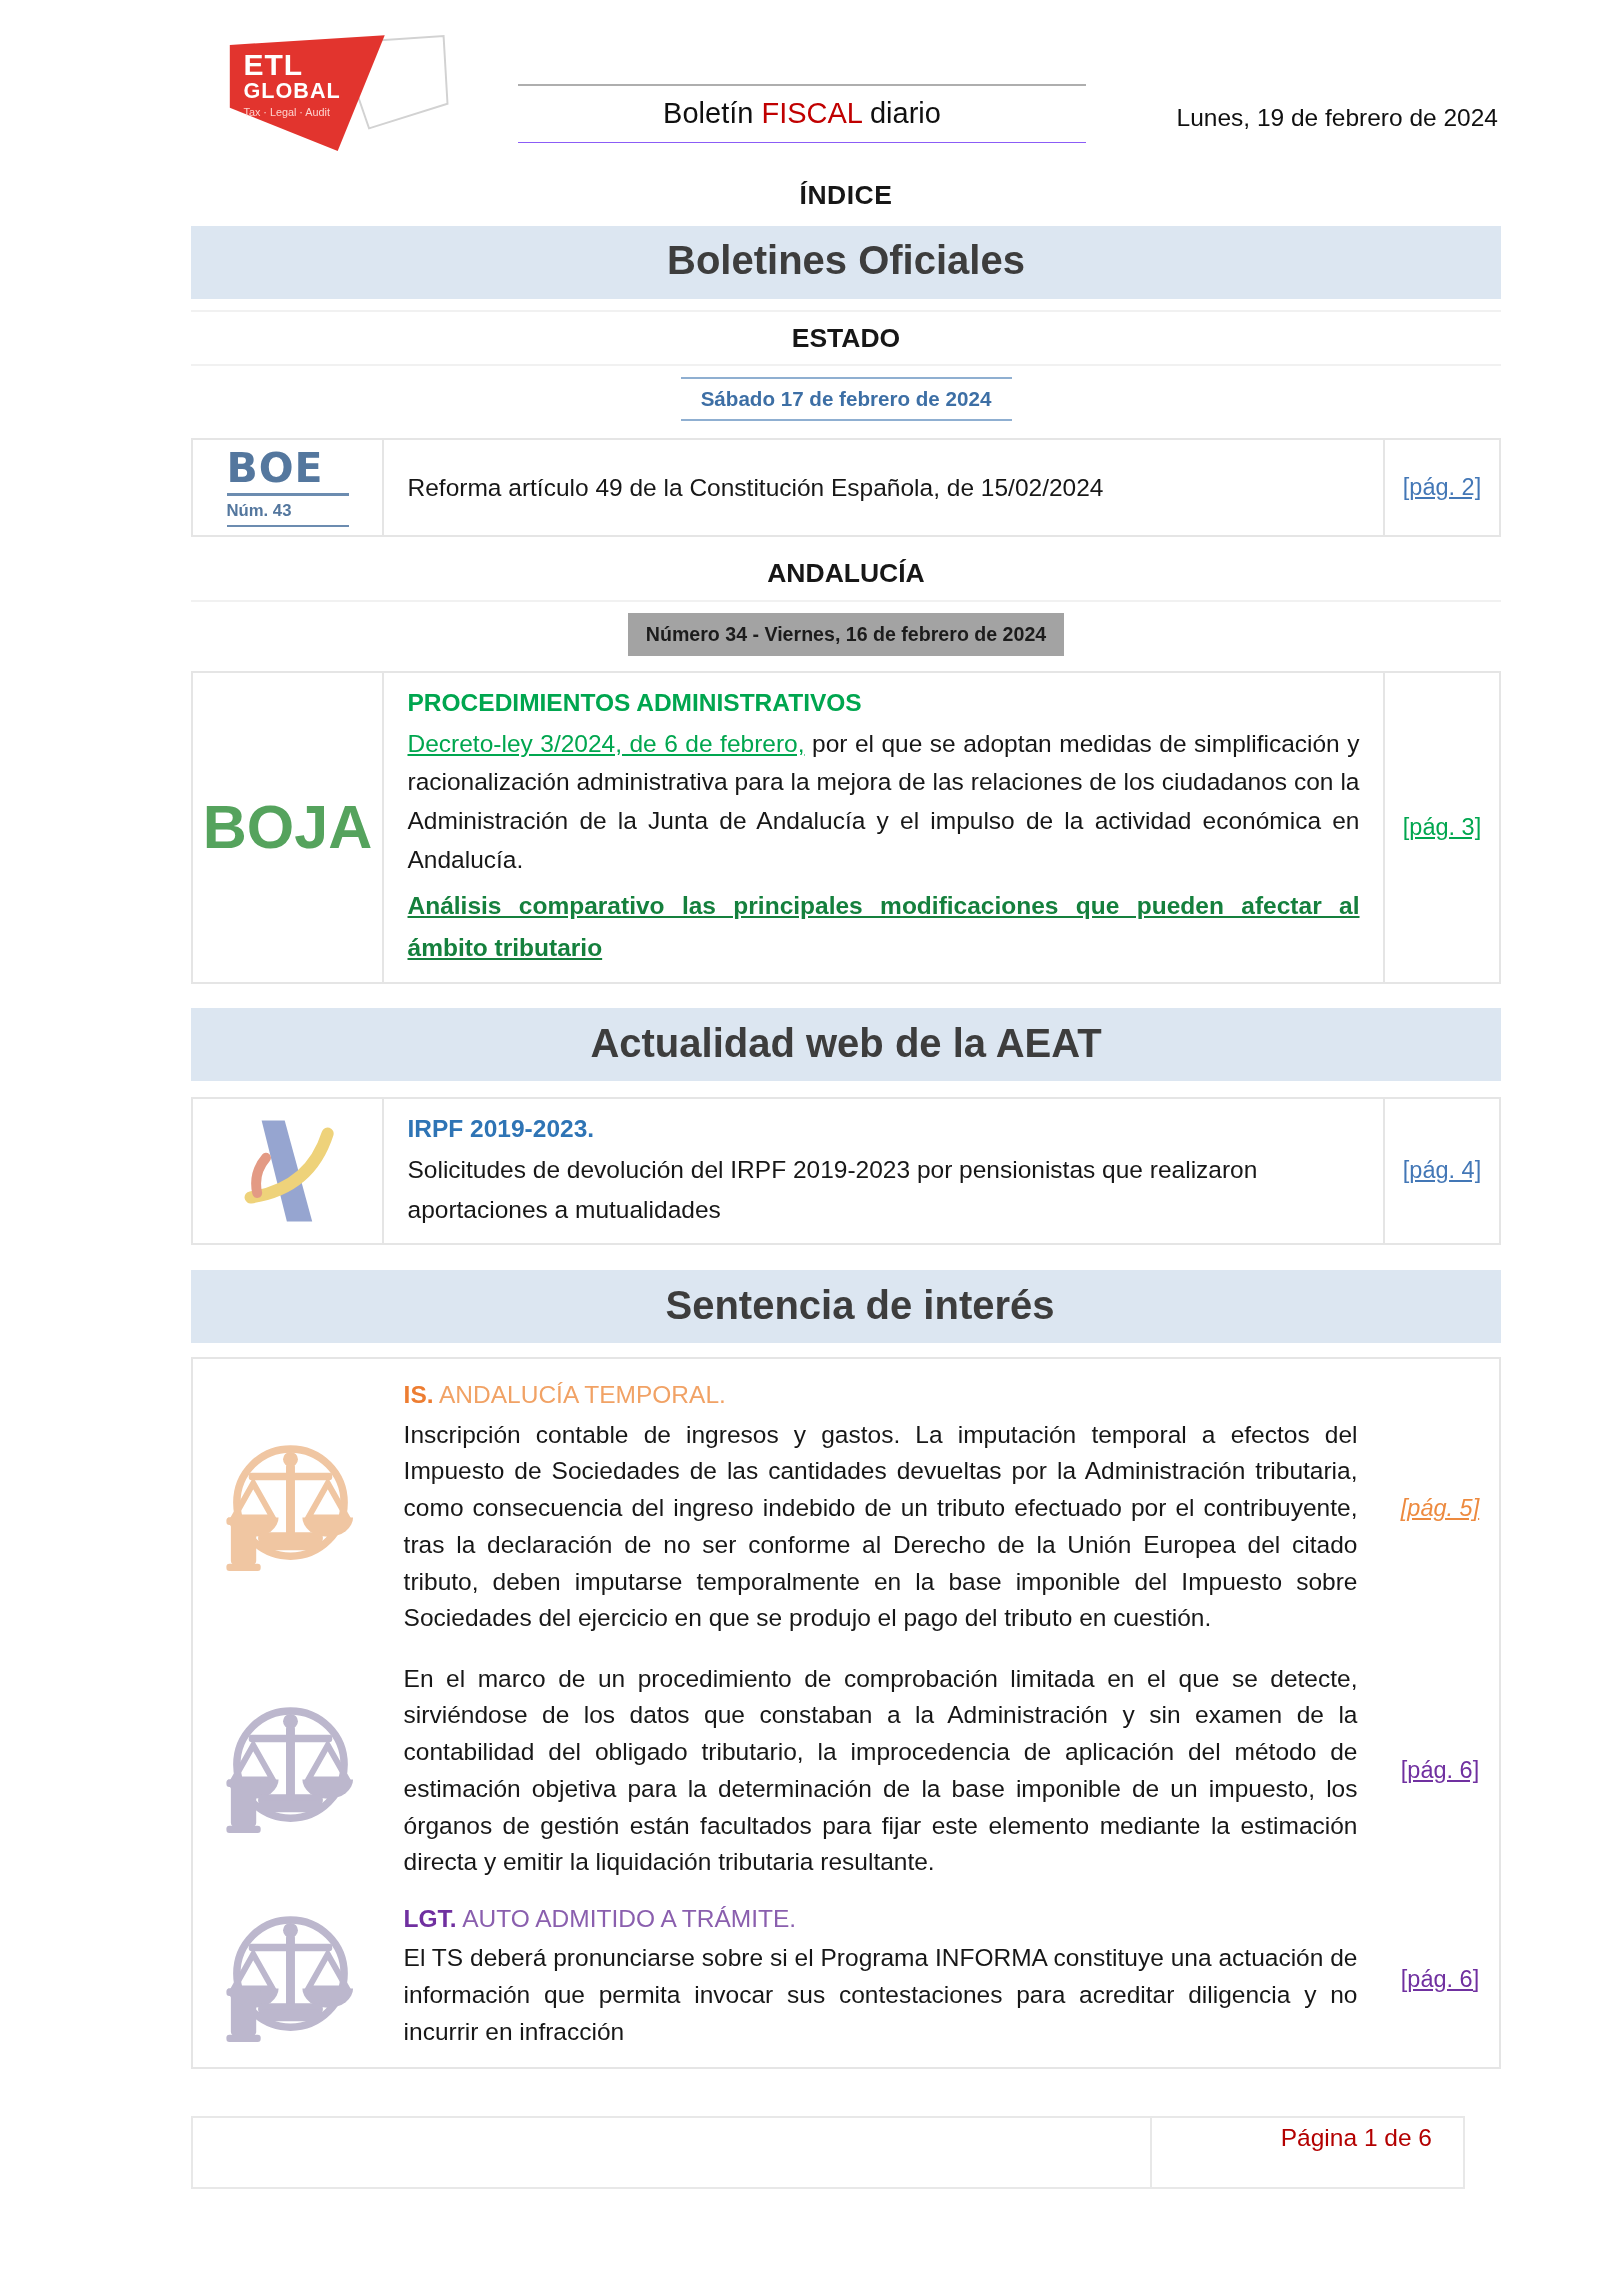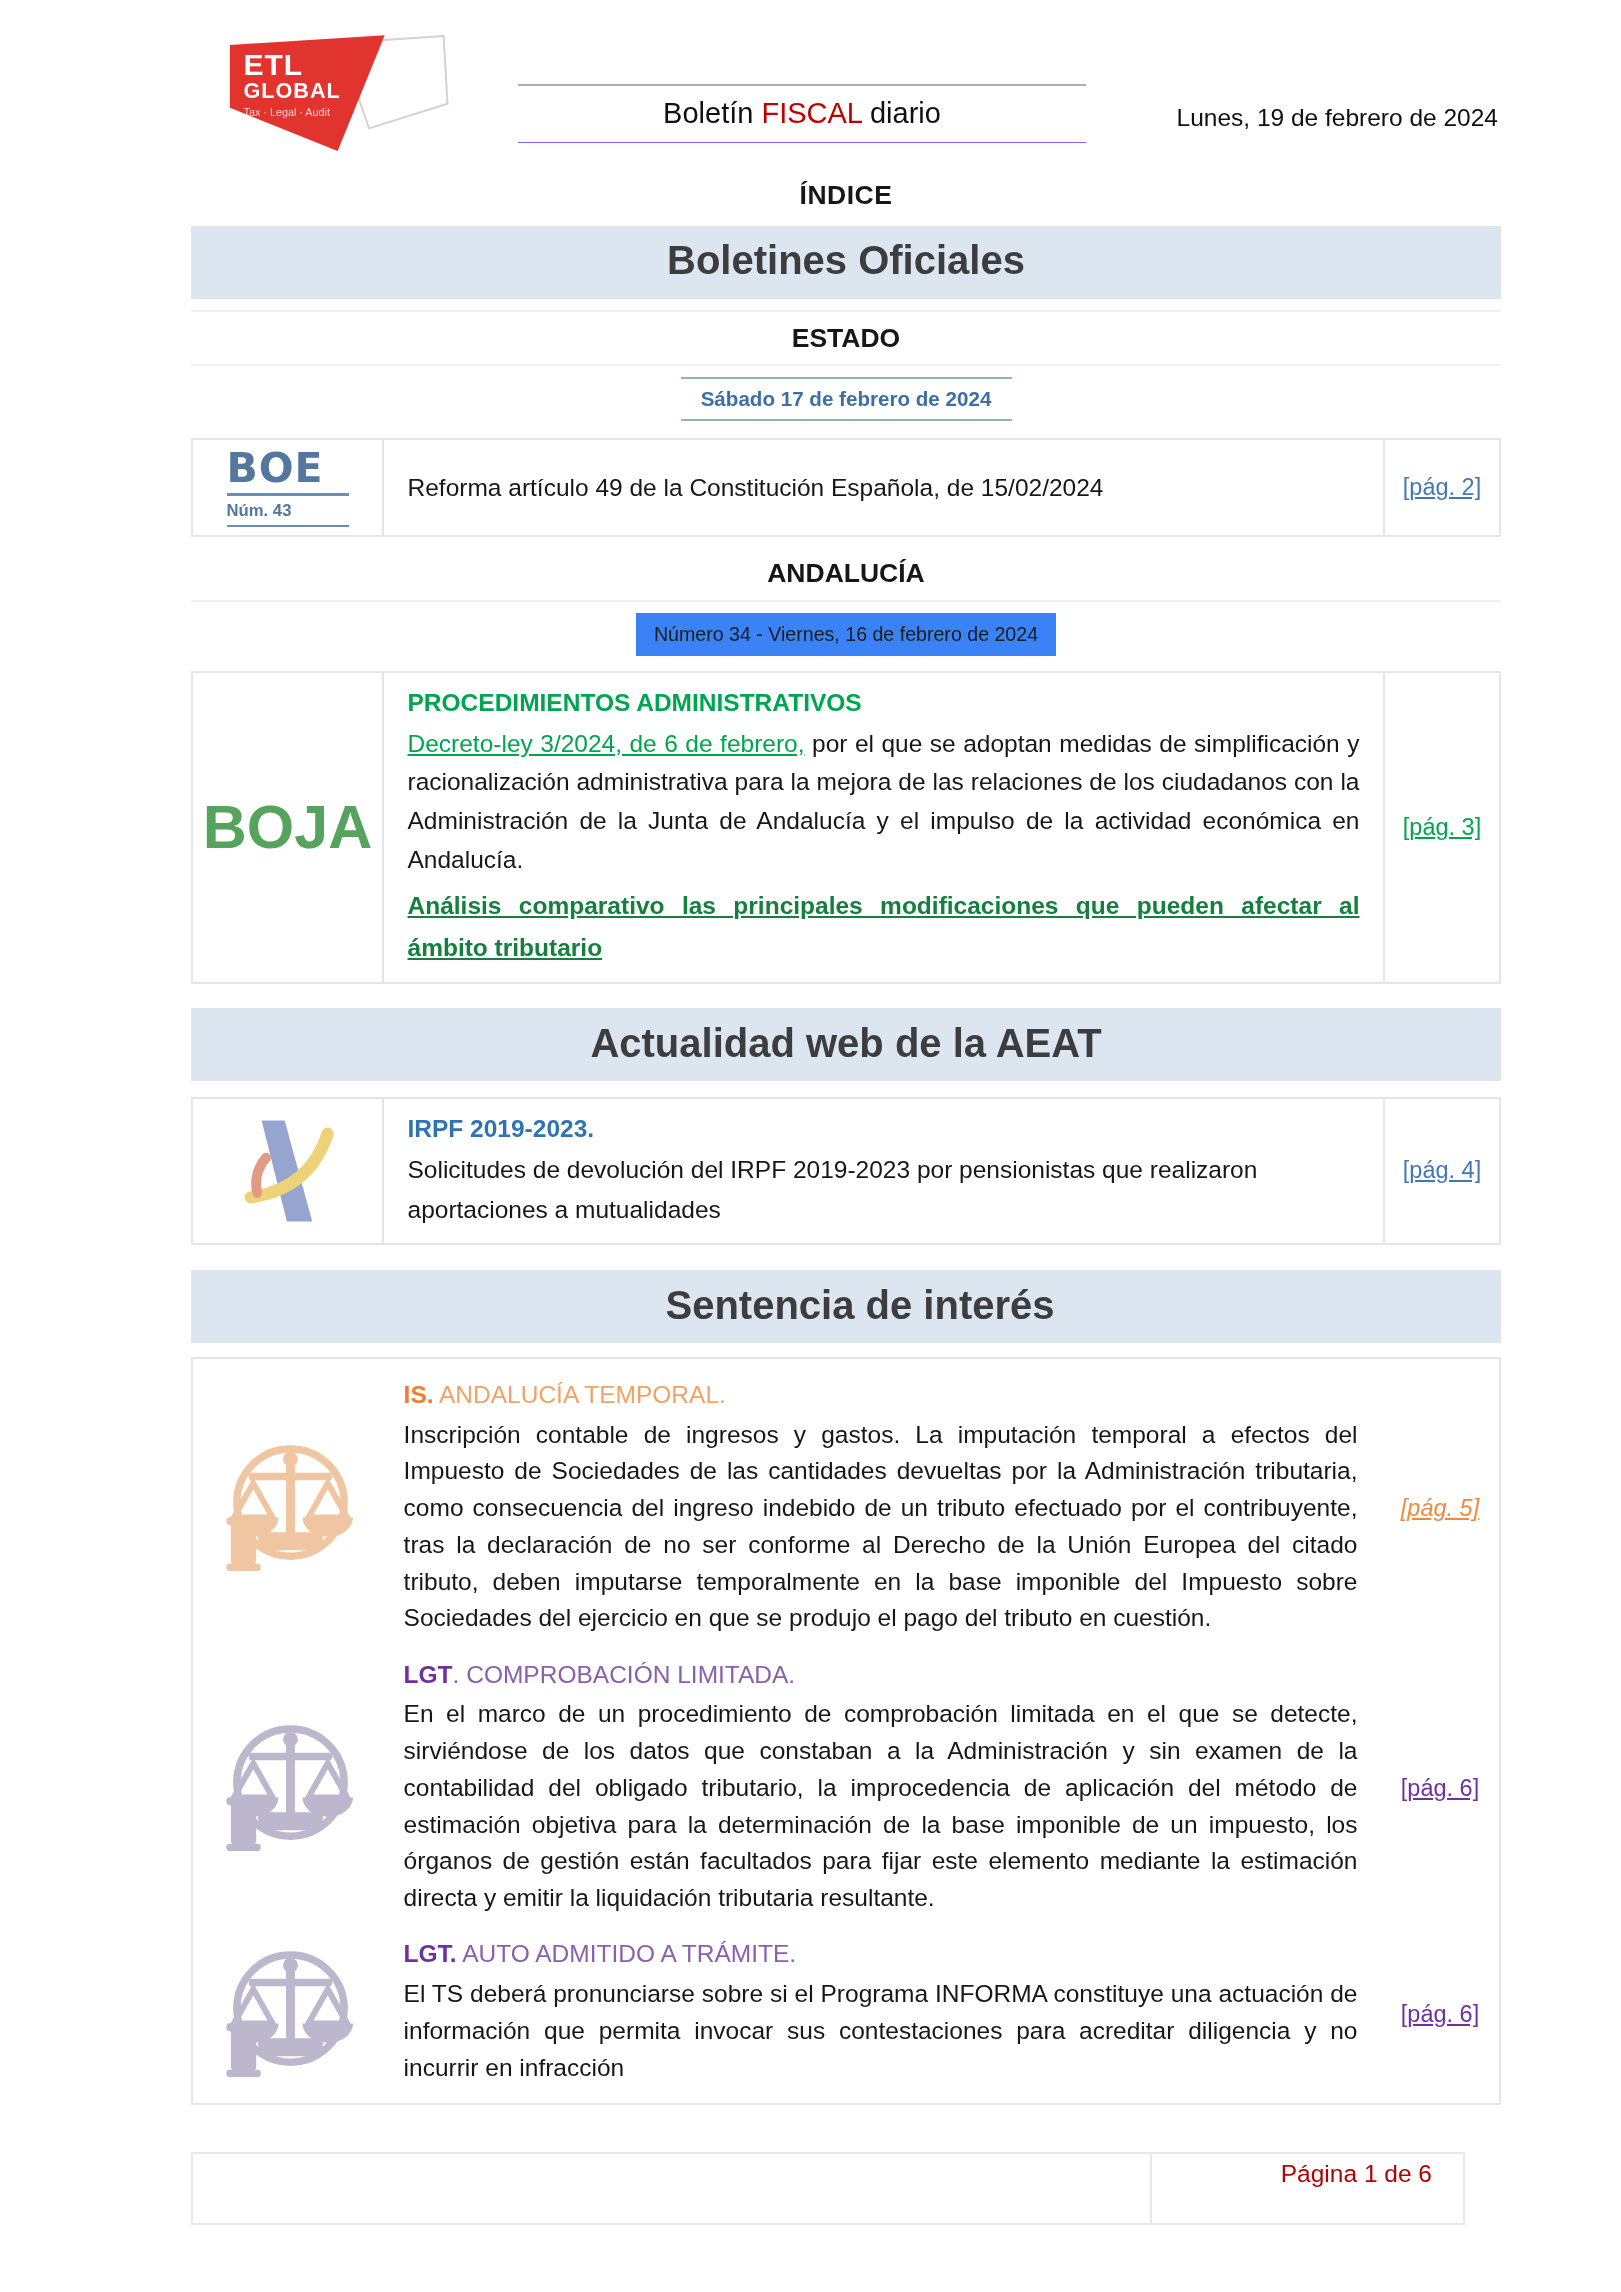--- a/index.html
+++ b/index.html
@@ -25,21 +25,21 @@
   
   .content{position:absolute;left:191px;top:0;width:1310px;padding-top:180px;}
   .indice{text-align:center;font-weight:bold;font-size:26.5px;letter-spacing:0.5px;margin-bottom:14.7px;}
   .band{background:#dce6f1;text-align:center;font-weight:bold;font-size:40px;color:#3d3d3d;padding:12.7px 0 15.7px;}
   .rule{border:none;border-top:2.9px solid #f1f1f1;margin:10.8px 0;}
   .section-head{text-align:center;font-weight:bold;font-size:26.5px;margin:5.9px 0;}
   .blue-label{
     width:331px;margin:2px auto 17.6px;text-align:center;font-weight:bold;font-size:20.6px;color:#3d6fa5;
     border-top:2.9px solid #8fafd1;border-bottom:2.9px solid #8fafd1;padding:7.8px 0;
   }
-  .green-label{display:table;margin:2px auto 15.7px;background:#3b82f6;font-weight:normal;font-size:19.6px;color:#1c1c1c;padding:9.8px 17.6px;}
+  .green-label{display:table;margin:2px auto 15.7px;background:#a3a3a3;font-weight:bold;font-size:19.6px;color:#1c1c1c;padding:9.8px 17.6px;}
 
   
   .row{display:grid;grid-template-columns:189px auto 114px;border:2px solid #e5e5e5;background:#fff;}
   .cell-logo{display:flex;align-items:center;justify-content:center;}
   .cell-mid{border-left:2px solid #e5e5e5;border-right:2px solid #e5e5e5;padding:13.7px 23.5px;font-size:24.5px;}
   .cell-link{display:flex;align-items:center;justify-content:center;font-size:23.5px;}
   .plink{text-decoration:underline;cursor:pointer;white-space:nowrap;}
   .c-blue{color:#4377b6;}.c-green{color:#00a64f;}.c-orange{color:#ed8a3f;font-style:italic;}.c-purple{color:#7030a0;}
 
   .boe-row .cell-mid{display:flex;align-items:center;min-height:67px;}
@@ -213,21 +213,20 @@
             <path d="M60 56 a17 13 0 0 0 34 0 Z"></path>
             <path d="M34 66 h36 c5 0 5 8 0 8 h-36 c-5 0 -5 -8 0 -8 Z"></path>
             <rect x="12" y="58" width="17" height="30" rx="3"></rect>
             <rect x="9" y="56" width="23" height="5" rx="2"></rect>
             <rect x="9" y="87" width="23" height="5" rx="2"></rect>
             <rect x="30" y="70" width="44" height="8" rx="4"></rect>
           </g>
         </svg>
       </div>
       <div class="sent-text">
-        <div class="sent-head"><span class="tag">LGT</span><span class="sub">. COMPROBACIÓN LIMITADA.</span></div>
         <p class="sent-body">En el marco de un procedimiento de comprobación limitada en el que se detecte, sirviéndose de los datos que constaban a la Administración y sin examen de la contabilidad del obligado tributario, la improcedencia de aplicación del método de estimación objetiva para la determinación de la base imponible de un impuesto, los órganos de gestión están facultados para fijar este elemento mediante la estimación directa y emitir la liquidación tributaria resultante.</p>
       </div>
       <div class="sent-link">
         <span class="plink c-purple">[pág. 6]</span>
       </div>
     </div>
 
     <div class="sent-item t-purple" style="margin-bottom:9.8px;">
       <div class="sent-icon icon-purple">
         <svg viewBox="0 0 100 100">

